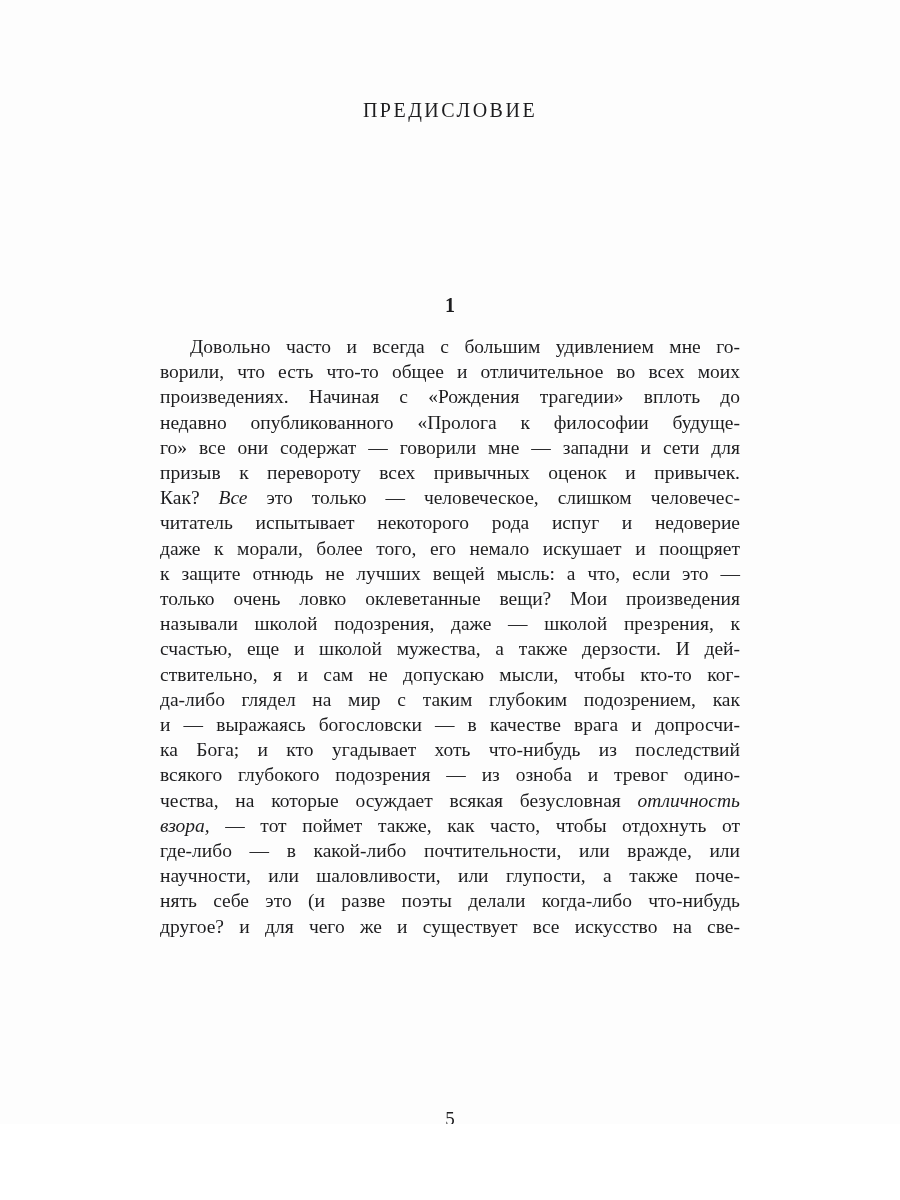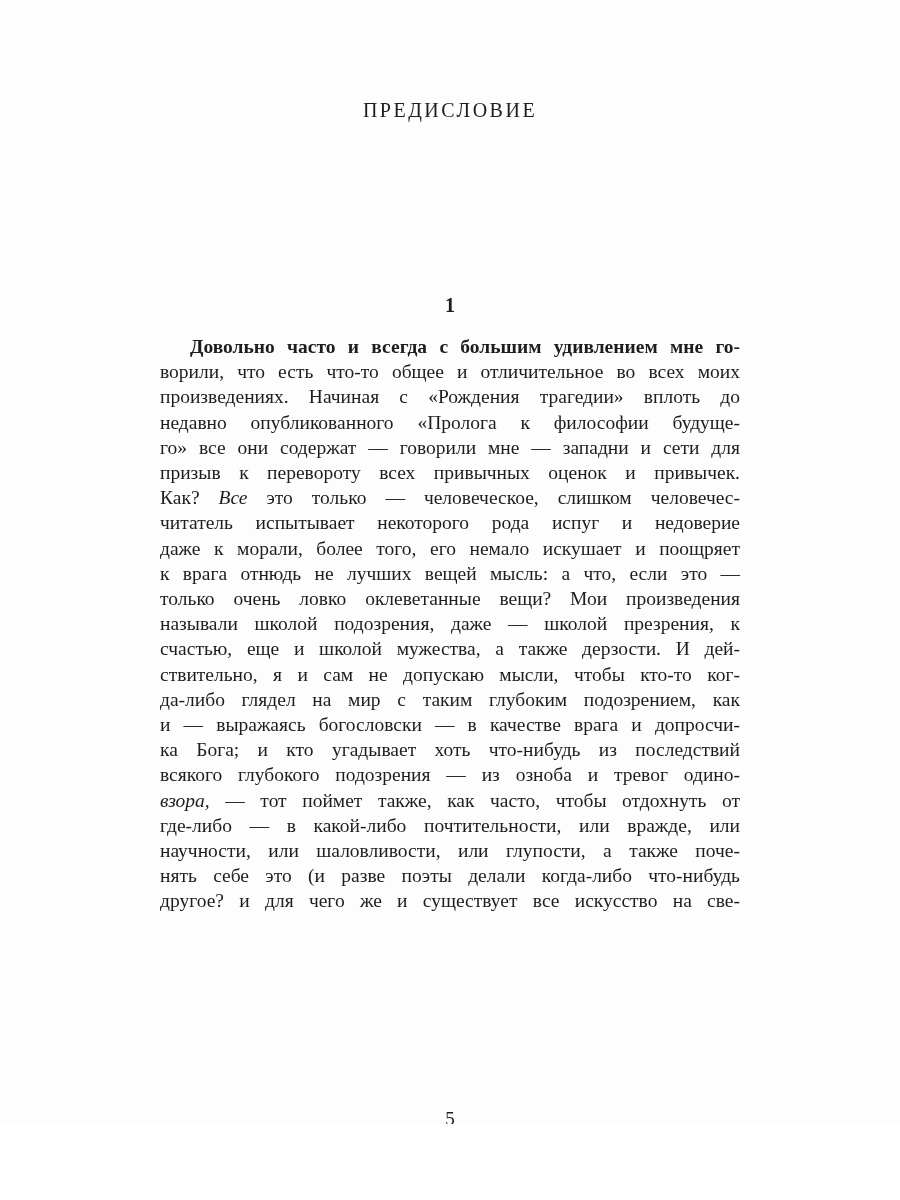--- a/index.html
+++ b/index.html
@@ -43,21 +43,20 @@
     font-size: 19.5px;
     line-height: 25.2px;
   }
   .text-block .line {
     text-align: justify;
     text-align-last: justify;
     white-space: normal;
   }
   .text-block .line:first-child {
     text-indent: 30px;
-    font-weight: bold;
   }
   .italic {
     font-style: italic;
   }
   .page-number {
     position: absolute;
     top: 1108px;
     left: 0;
     width: 100%;
     text-align: center;
@@ -73,29 +72,30 @@
   <div class="text-block">
       <div class="line"><span>Довольно часто и всегда с большим удивлением мне го-</span></div>
       <div class="line"><span>ворили, что есть что-то общее и отличительное во всех моих</span></div>
       <div class="line"><span>произведениях. Начиная с «Рождения трагедии» вплоть до</span></div>
       <div class="line"><span>недавно опубликованного «Пролога к философии будуще-</span></div>
       <div class="line"><span>го» все они содержат — говорили мне — западни и сети для</span></div>
       <div class="line"><span>призыв к перевороту всех привычных оценок и привычек.</span></div>
       <div class="line"><span>Как? </span><span class="italic">Все</span><span> это только — человеческое, слишком человечес-</span></div>
       <div class="line"><span>читатель испытывает некоторого рода испуг и недоверие</span></div>
       <div class="line"><span>даже к морали, более того, его немало искушает и поощряет</span></div>
-      <div class="line"><span>к врага отнюдь не лучших вещей мысль: а что, если это —</span></div>
+      <div class="line"><span>к защите отнюдь не лучших вещей мысль: а что, если это —</span></div>
       <div class="line"><span>только очень ловко оклеветанные вещи? Мои произведения</span></div>
       <div class="line"><span>называли школой подозрения, даже — школой презрения, к</span></div>
       <div class="line"><span>счастью, еще и школой мужества, а также дерзости. И дей-</span></div>
       <div class="line"><span>ствительно, я и сам не допускаю мысли, чтобы кто-то ког-</span></div>
       <div class="line"><span>да-либо глядел на мир с таким глубоким подозрением, как</span></div>
       <div class="line"><span>и — выражаясь богословски — в качестве врага и допросчи-</span></div>
       <div class="line"><span>ка Бога; и кто угадывает хоть что-нибудь из последствий</span></div>
       <div class="line"><span>всякого глубокого подозрения — из озноба и тревог одино-</span></div>
+      <div class="line"><span>чества, на которые осуждает всякая безусловная </span><span class="italic">отличность</span></div>
       <div class="line"><span class="italic">взора,</span><span> — тот поймет также, как часто, чтобы отдохнуть от</span></div>
       <div class="line"><span>где-либо — в какой-либо почтительности, или вражде, или</span></div>
       <div class="line"><span>научности, или шаловливости, или глупости, а также поче-</span></div>
       <div class="line"><span>нять себе это (и разве поэты делали когда-либо что-нибудь</span></div>
       <div class="line"><span>другое? и для чего же и существует все искусство на све-</span></div>
     </div>
   <div class="page-number">5</div>
 </div>
 
 </body></html>

